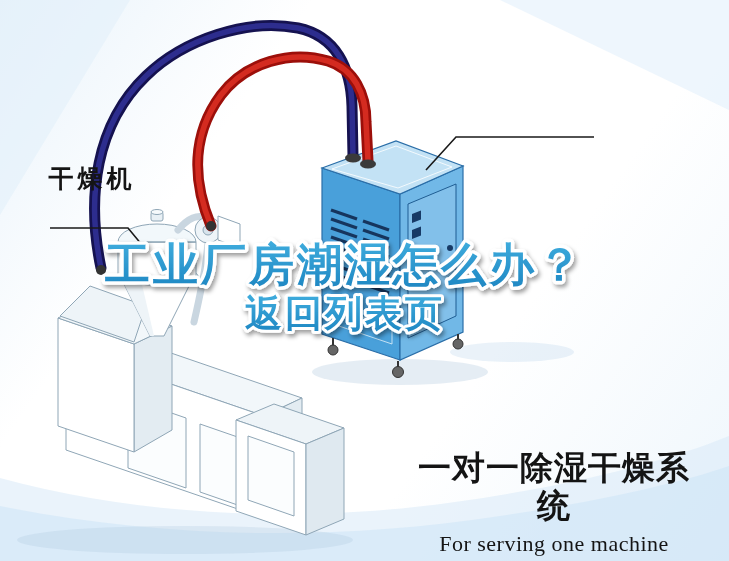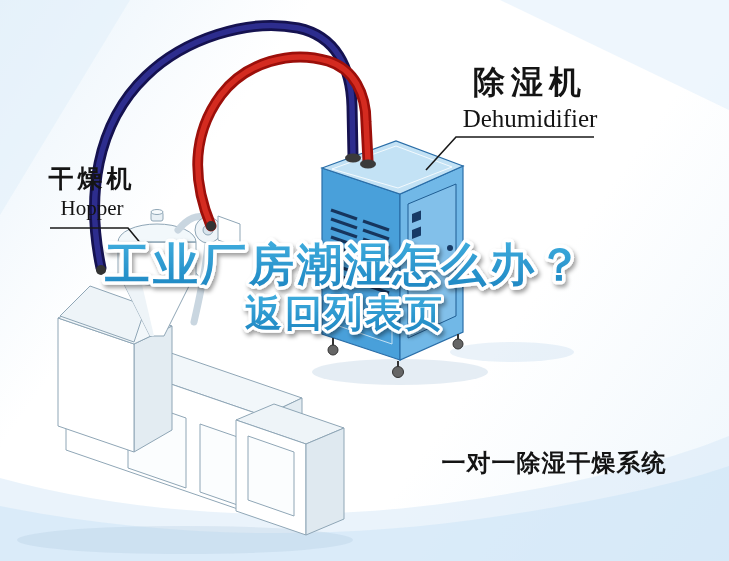--- a/index.html
+++ b/index.html
@@ -9,21 +9,21 @@
     font-family:"Liberation Sans",sans-serif;
   }
   #scene{position:absolute;left:0;top:0;}
   .label-group{position:absolute;text-align:center;line-height:1.15;}
   .zh{font-family:"Liberation Sans",sans-serif;font-weight:bold;color:var(--label-text,#141414);}
   .serif{font-family:"Liberation Serif",serif;color:var(--label-text,#141414);}
   .dehum-zh{font-size:32px;letter-spacing:6px;}
   .dehum-en{font-size:25px;margin-top:4px;}
   .hopper-zh{font-size:25px;letter-spacing:4px;}
   .hopper-en{font-size:21px;margin-top:3px;}
-  .caption-zh{font-size:24px;letter-spacing:1px;}
+  .caption-zh{font-size:33px;letter-spacing:1px;}
   .caption-en{font-size:22px;margin-top:6px;letter-spacing:0.5px;}
   .vent{stroke:#16355d;stroke-width:3.2;}
   .edge{stroke:#8fa6b6;stroke-width:1;}
   .bedge{stroke:#2a6ea8;stroke-width:1.2;}
 </style>
 </head>
 <body>
 
 <div id="stage">
 
@@ -145,27 +145,23 @@
       <circle cx="211" cy="226" r="5" fill="#333333"></circle>
     </g>
 
     <polyline points="594,137 456,137 426,170" fill="none" stroke="#1a1a1a" stroke-width="1.6"></polyline>
     <polyline points="50,228 128,228 147,251" fill="none" stroke="#1a1a1a" stroke-width="1.6"></polyline>
 
     <text x="345" y="280" text-anchor="middle" font-size="45" font-weight="bold" letter-spacing="3" style="fill:url(#hgrad);stroke:#ffffff;stroke-width:7;paint-order:stroke;stroke-linejoin:round;font-family:'Liberation Sans',sans-serif" filter="url(#hshadow)">工业厂房潮湿怎么办？</text>
     <text x="345" y="326" text-anchor="middle" font-size="37" font-weight="bold" letter-spacing="3" style="fill:url(#hgrad);stroke:#ffffff;stroke-width:6;paint-order:stroke;stroke-linejoin:round;font-family:'Liberation Sans',sans-serif" filter="url(#hshadow)">返回列表页</text>
   </svg>
 
-  <div class="label-group" style="left:450px;top:64px;width:160px">
-    <div class="zh dehum-zh">除湿机</div>
-    <div class="serif dehum-en">Dehumidifier</div>
-  </div>
 
   <div class="label-group" style="left:40px;top:164px;width:104px">
     <div class="zh hopper-zh">干燥机</div>
-    <div class="serif hopper-en">Hopper</div>
   </div>
 
   <div class="label-group" style="left:414px;top:449px;width:280px">
     <div class="zh caption-zh">一对一除湿干燥系统</div>
+    <div class="serif caption-en">For serving one machine</div>
   </div>
 
 </div>
 
 </body></html>

